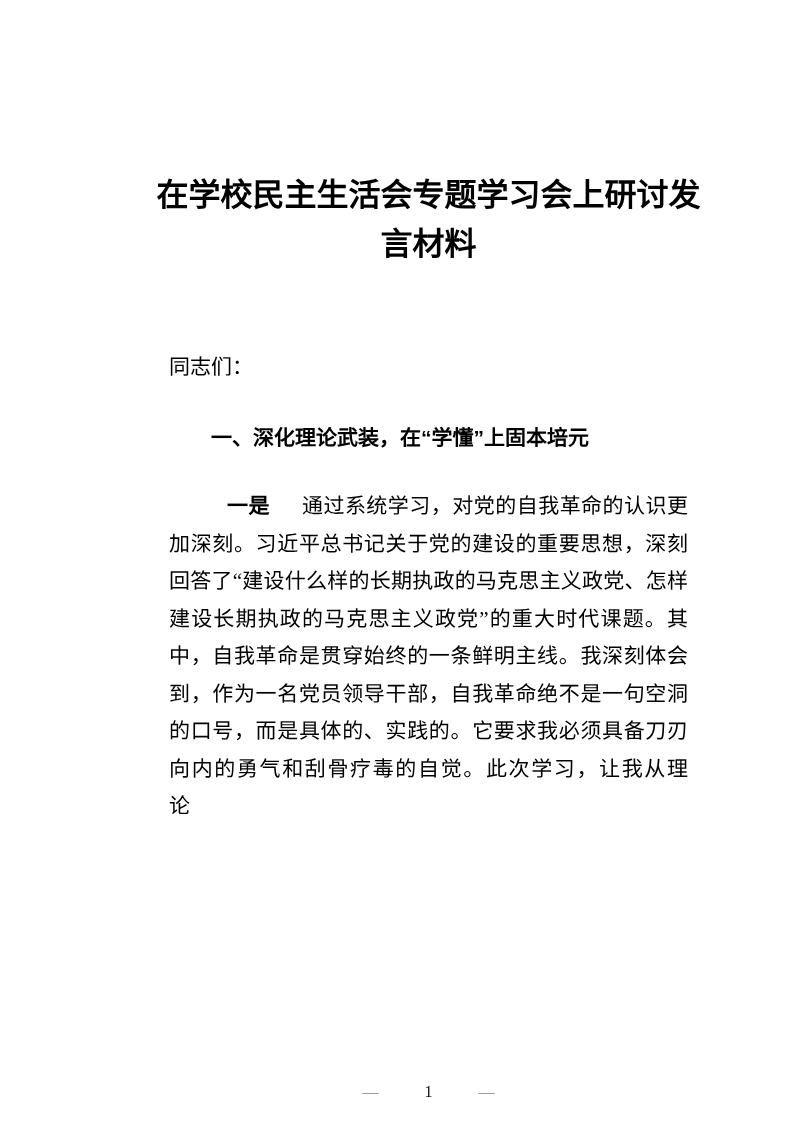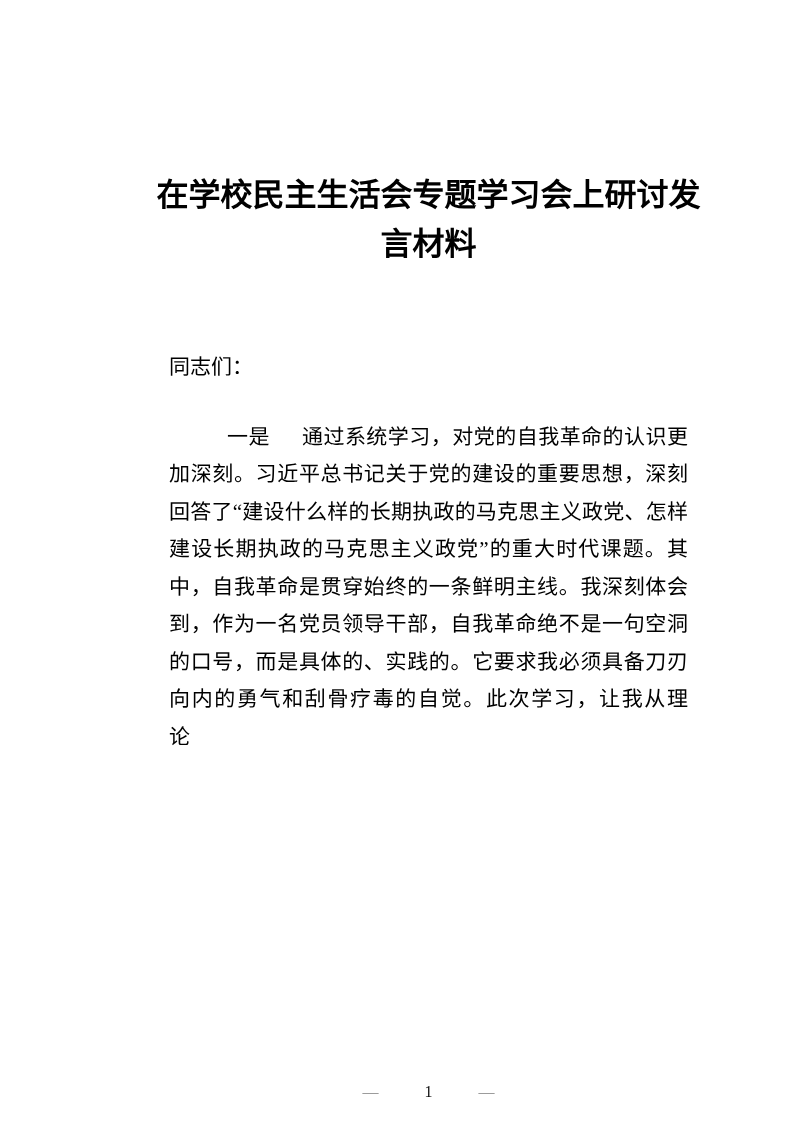--- a/index.html
+++ b/index.html
@@ -36,21 +36,21 @@
   .indent { text-indent: 2em; }
   .section-heading {
     font-family: "Liberation Sans", sans-serif;
     font-weight: bold;
     font-size: 21px;
     line-height: 37.5px;
     text-indent: 2em;
     text-align: left;
     white-space: nowrap;
   }
-  .lead-bold { font-weight: normal; }
+  .lead-bold { font-weight: bold; }
   .page-footer {
     position: absolute;
     top: 1033px;
     left: 0;
     width: 100%;
     text-align: center;
     font-family: "Liberation Serif", serif;
     font-size: 16px;
     line-height: 22px;
   }
@@ -68,20 +68,21 @@
 
 <div class="page">
 
   <h1 class="doc-title">在学校民主生活会专题学习会上研讨发言材料</h1>
 
   <div class="doc-body">
 
     <p class="salutation">同志们：</p>
 
 
+    <h2 class="section-heading">一、深化理论武装，在“学懂”上固本培元</h2>
 
 
     <p class="indent"><span class="lead-bold">一是</span><span>通过系统学习，对党的自我革命的认识更加深刻。习近平总书记关于党的建设的重要思想，深刻回答了“建设什么样的长期执政的马克思主义政党、怎样建设长期执政的马克思主义政党”的重大时代课题。其中，自我革命是贯穿始终的一条鲜明主线。我深刻体会到，作为一名党员领导干部，自我革命绝不是一句空洞的口号，而是具体的、实践的。它要求我必须具备刀刃向内的勇气和刮骨疗毒的自觉。此次学习，让我从理论</span></p>
 
   </div>
 
   <div class="page-footer">
     <span class="footer-dash">—</span><span class="page-number">1</span><span class="footer-dash">—</span>
   </div>
 

